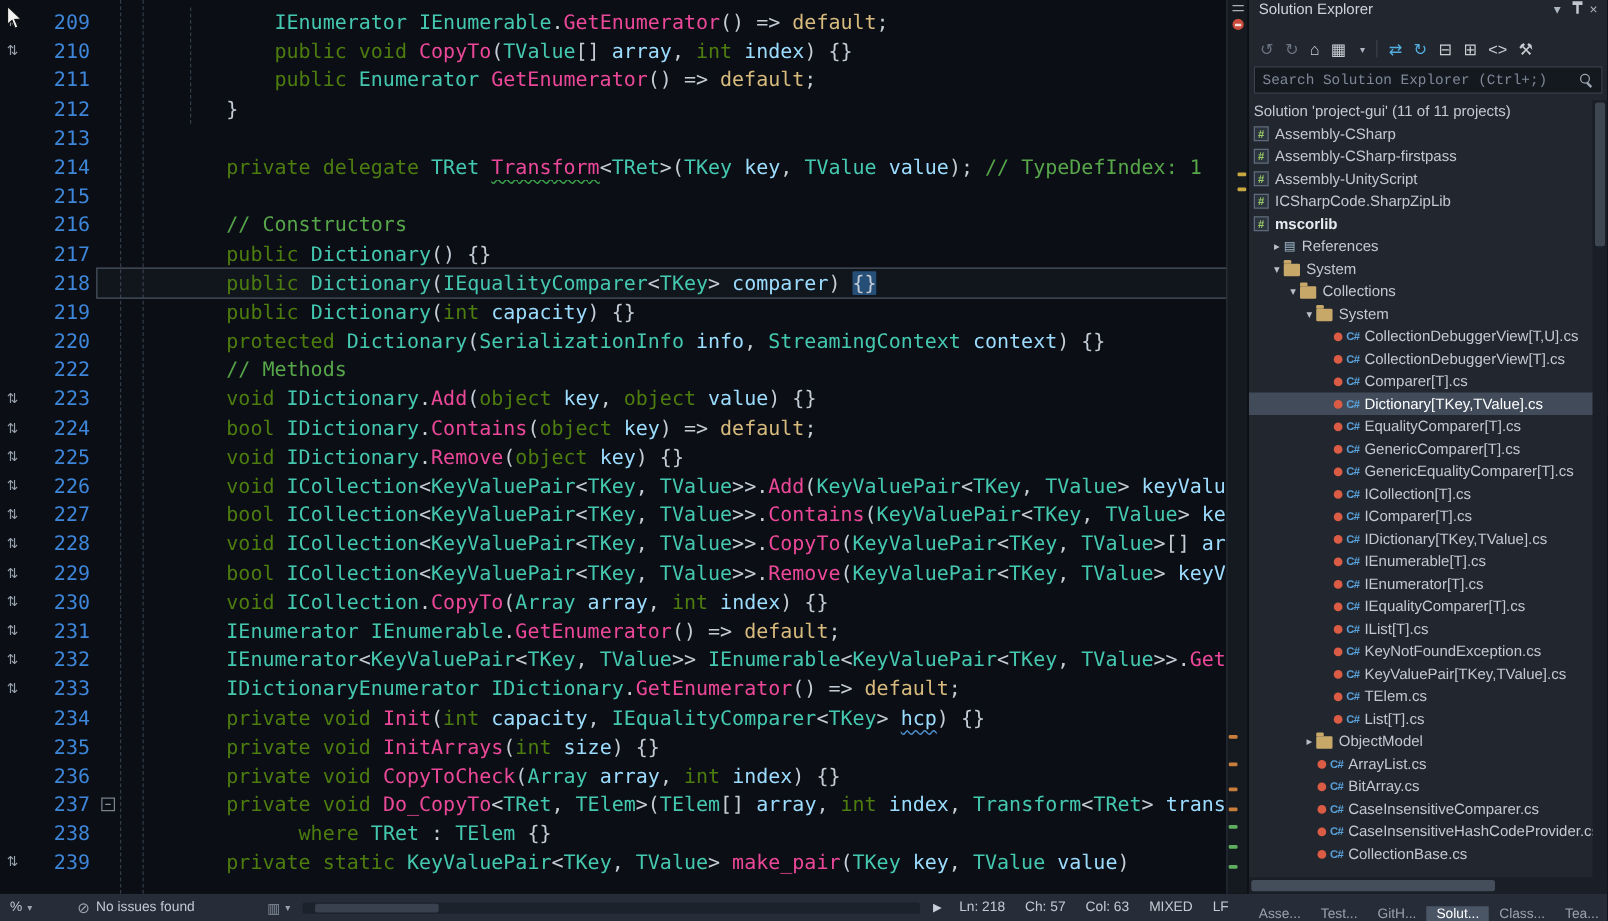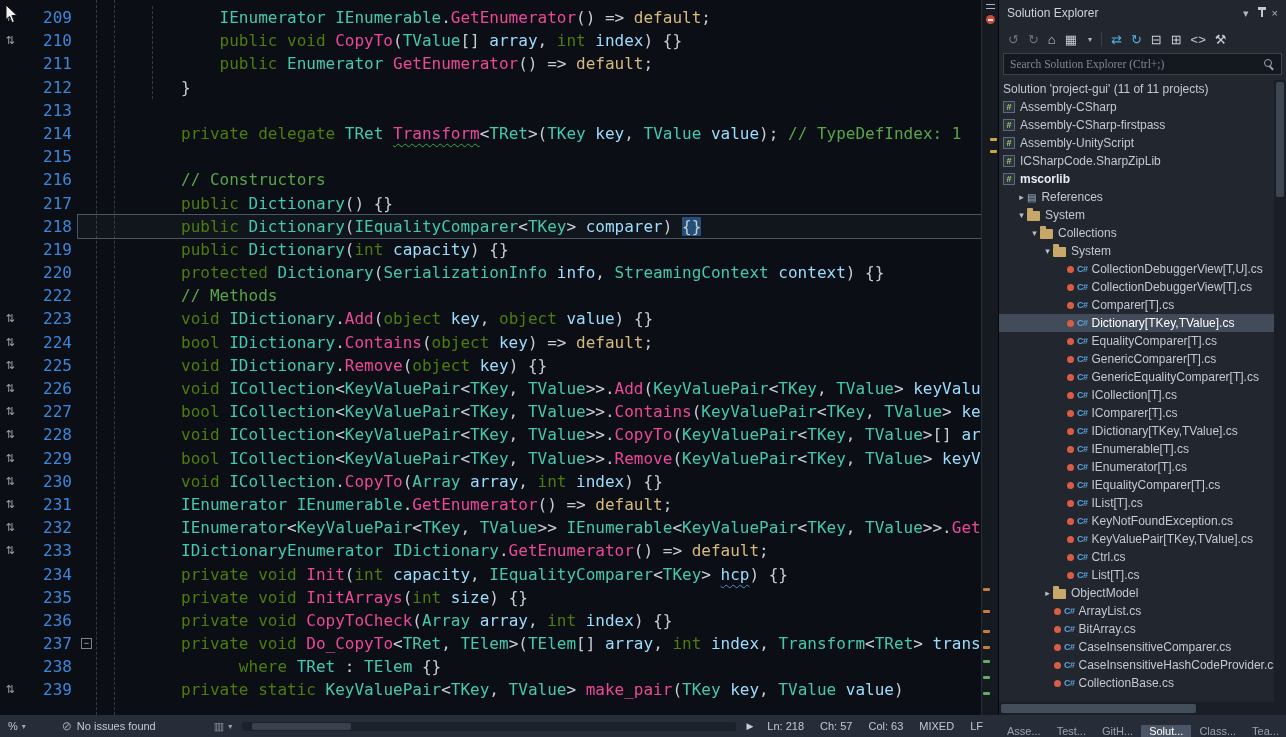--- a/index.html
+++ b/index.html
@@ -26,32 +26,32 @@
 
   
   .sb-col{width:17px;flex:none;background:#151A21;border-left:1px solid #262C36;position:relative}
   .split-ic{width:9px;height:5px;border-top:1px solid #A9B2BD;border-bottom:1px solid #A9B2BD;margin:4px auto 0}
   .health-ic{width:9px;height:9px;border-radius:50%;background:#C84B3B;margin:6px auto 0;position:relative}
   .health-ic::after{content:"";position:absolute;left:2px;top:4px;width:5px;height:2px;background:#F2DEDA}
   .mark{position:absolute;height:3px;width:7px;border-radius:1px}
 
   
   .panel{flex:1;min-width:0;background:#21262F;border-left:1px solid #05070A;display:flex;flex-direction:column;position:relative}
-  .p-head{height:26px;flex:none;display:flex;align-items:center;padding:0 8px;color:#CDD3DC;font-size:12px}
+  .p-head{height:26px;flex:none;display:flex;align-items:flex-start;padding:0 8px;color:#CDD3DC;font-size:12px}
   .p-title{flex:1}
   .w-ic{color:#AEB6C1;font-size:11px;margin-left:9px;cursor:default}
   .pin-ic{display:inline-block;width:2px;height:8px;background:#C0C7D0;position:relative;margin-left:12px}
   .pin-ic::before{content:"";position:absolute;top:-2px;left:-3px;width:8px;height:3px;background:#C0C7D0}
   .p-tools{height:26px;flex:none;display:flex;align-items:center;gap:9px;padding:0 9px;font-size:13px;color:#C8CDD4}
   .tico{cursor:default;line-height:1}
   .tico.dim{color:#6A7380}
   .tcaret{font-size:8px;color:#AEB6C1;margin-left:2px}
   .tsep{width:1px;height:14px;background:#3A414B}
   .p-search{height:22px;flex:none;margin:1px 4px 5px;background:#14181F;border:1px solid #3A414B;display:flex;align-items:center;padding:0 6px}
-  .p-search input{flex:1;min-width:0;background:transparent;border:0;outline:0;color:#C8CDD4;font-size:11.5px;font-family:Liberation Serif, serif}
+  .p-search input{flex:1;min-width:0;background:transparent;border:0;outline:0;color:#C8CDD4;font-size:11.5px;font-family:Liberation Mono, monospace}
   .p-search input::placeholder{color:#7E8896}
   .mag-ic{width:11px;height:11px;position:relative;flex:none}
   .mag-ic::before{content:"";position:absolute;width:6px;height:6px;border:1.5px solid #9AA4B0;border-radius:50%;left:0;top:0}
   .mag-ic::after{content:"";position:absolute;width:5px;height:1.5px;background:#9AA4B0;transform:rotate(45deg);left:5px;top:8px}
   .p-tree{flex:1;min-height:0;overflow:hidden;font-size:12px;color:#C2C9D3;position:relative}
   .trow{height:18px;display:flex;align-items:center;white-space:nowrap;padding-right:14px}
   .trow.sel{background:#414B59;color:#FFFFFF}
   .trow.bold{font-weight:bold;color:#E8ECF2}
   .arr{width:11px;flex:none;font-size:9px;color:#B8BFC9;text-align:center}
   .folder-ic{width:13px;height:10px;background:#C8A869;border-radius:1px;position:relative;margin:2px 5px 0 0;flex:none}
@@ -305,21 +305,21 @@
             <div class="trow" style="padding-left: 56px;">
               <span class="arr"></span>
               <span class="dot-ic"></span>
               <span class="cs-ic">C#</span>
               <span>KeyValuePair[TKey,TValue].cs</span>
             </div>
             <div class="trow" style="padding-left: 56px;">
               <span class="arr"></span>
               <span class="dot-ic"></span>
               <span class="cs-ic">C#</span>
-              <span>Ctrl.cs</span>
+              <span>TElem.cs</span>
             </div>
             <div class="trow" style="padding-left: 56px;">
               <span class="arr"></span>
               <span class="dot-ic"></span>
               <span class="cs-ic">C#</span>
               <span>List[T].cs</span>
             </div>
             <div class="trow" style="padding-left: 43px;">
               <span class="arr">▸</span>
               <span class="folder-ic"></span>

